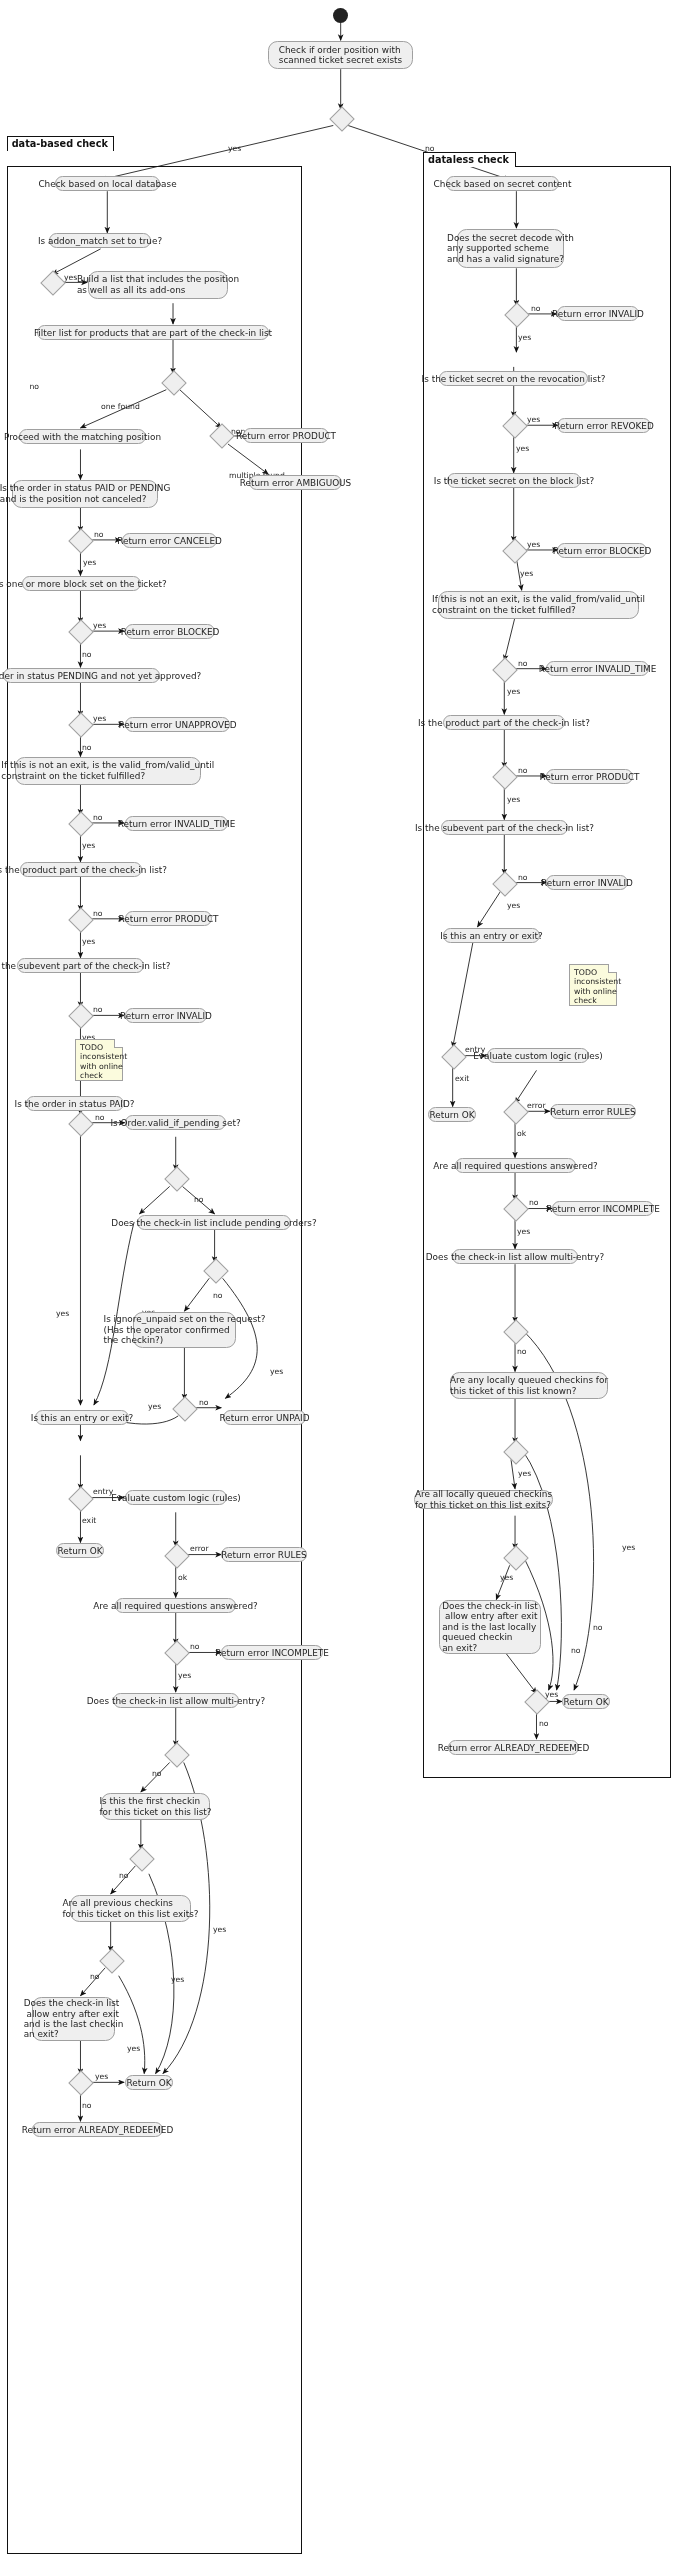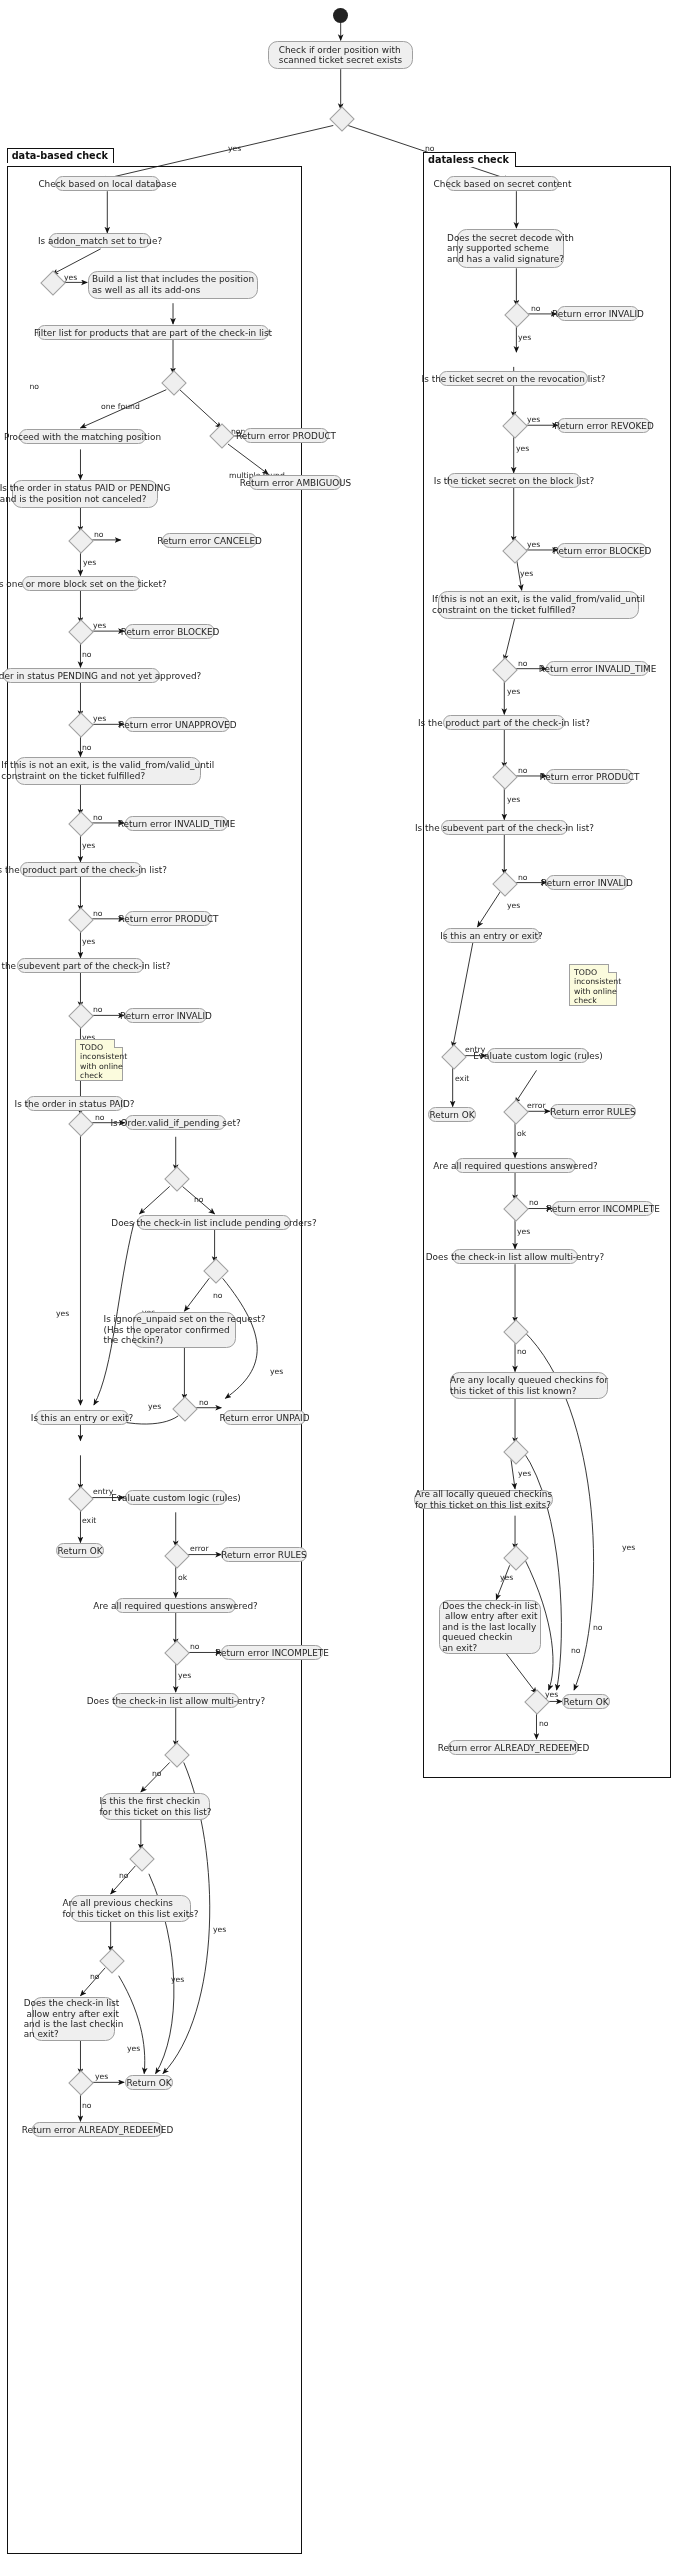--- a/index.html
+++ b/index.html
@@ -239,53 +239,53 @@
 
   <div class="node centered" style="left:268px; top:41px; width:145px; height:28px;">Check if order position with
 scanned ticket secret exists</div>
 
   <div class="diamond" style="left:333px; top:110px;"></div>
 
   <div class="edge-label" style="left:228px; top:144px;">yes</div>
   <div class="edge-label" style="left:425px; top:144px;">no</div>
 
   <div class="partition" style="left:6.7px; top:166px; width:295px; height:2388px;"></div>
-  <div class="partition-title" style="left:6.7px; top:148px; width:107px; height:15.4px;">data-based check</div>
+  <div class="partition-title" style="left:6.7px; top:136px; width:107px; height:15.4px;">data-based check</div>
 
   <div class="partition" style="left:423px; top:166px; width:248px; height:1612px;"></div>
   <div class="partition-title" style="left:423px; top:152px; width:93px; height:15.4px;">dataless check</div>
 
   <div class="node centered" style="left:55px; top:176px; width:105px; height:15.4px;">Check based on local database</div>
 
   <div class="node centered" style="left:49px; top:233px; width:102px; height:15.4px;">Is addon_match set to true?</div>
   <div class="diamond" style="left:44px; top:274px;"></div>
   <div class="edge-label" style="left:64px; top:273px;">yes</div>
   <div class="edge-label" style="left:29.5px; top:382px;">no</div>
 
-  <div class="node" style="left:88px; top:271px; width:170px; height:27.5px;">Build a list that includes the position
+  <div class="node" style="left:88px; top:271px; width:140px; height:27.5px;">Build a list that includes the position
 as well as all its add-ons</div>
 
   <div class="node centered" style="left:37px; top:325px; width:232px; height:15.4px;">Filter list for products that are part of the check-in list</div>
 
   <div class="diamond" style="left:165px; top:374px;"></div>
   <div class="edge-label" style="left:101px; top:402px;">one found</div>
   <div class="edge-label" style="left:231px; top:427px;">none found</div>
   <div class="edge-label" style="left:229px; top:471px;">multiple found</div>
 
   <div class="node centered" style="left:19px; top:429px; width:127px; height:15.4px;">Proceed with the matching position</div>
   <div class="diamond" style="left:213px; top:427px;"></div>
   <div class="node centered" style="left:243px; top:428px; width:86px; height:15.4px;">Return error PRODUCT</div>
   <div class="node centered" style="left:249px; top:475px; width:93px; height:15.4px;">Return error AMBIGUOUS</div>
 
   <div class="node" style="left:12px; top:480px; width:146px; height:27.5px;">Is the order in status PAID or PENDING
 and is the position not canceled?</div>
   <div class="diamond" style="left:72px; top:532px;"></div>
   <div class="edge-label" style="left:94px; top:530px;">no</div>
   <div class="edge-label" style="left:83px; top:558px;">yes</div>
-  <div class="node centered" style="left:122px; top:533px; width:95px; height:15.4px;margin-left:40px;">Return error CANCELED</div>
+  <div class="node centered" style="left:122px; top:533px; width:95px; height:15.4px;">Return error CANCELED</div>
 
   <div class="node centered" style="left:22px; top:576px; width:119px; height:15.4px;">Is one or more block set on the ticket?</div>
   <div class="diamond" style="left:72px; top:623px;"></div>
   <div class="edge-label" style="left:93px; top:621px;">yes</div>
   <div class="edge-label" style="left:82px; top:650px;">no</div>
   <div class="node centered" style="left:125px; top:624px; width:90px; height:15.4px;">Return error BLOCKED</div>
 
   <div class="node centered" style="left:3.4px; top:668px; width:157px; height:15.4px;">Is the order in status PENDING and not yet approved?</div>
   <div class="diamond" style="left:72px; top:716px;"></div>
   <div class="edge-label" style="left:93px; top:714px;">yes</div>

